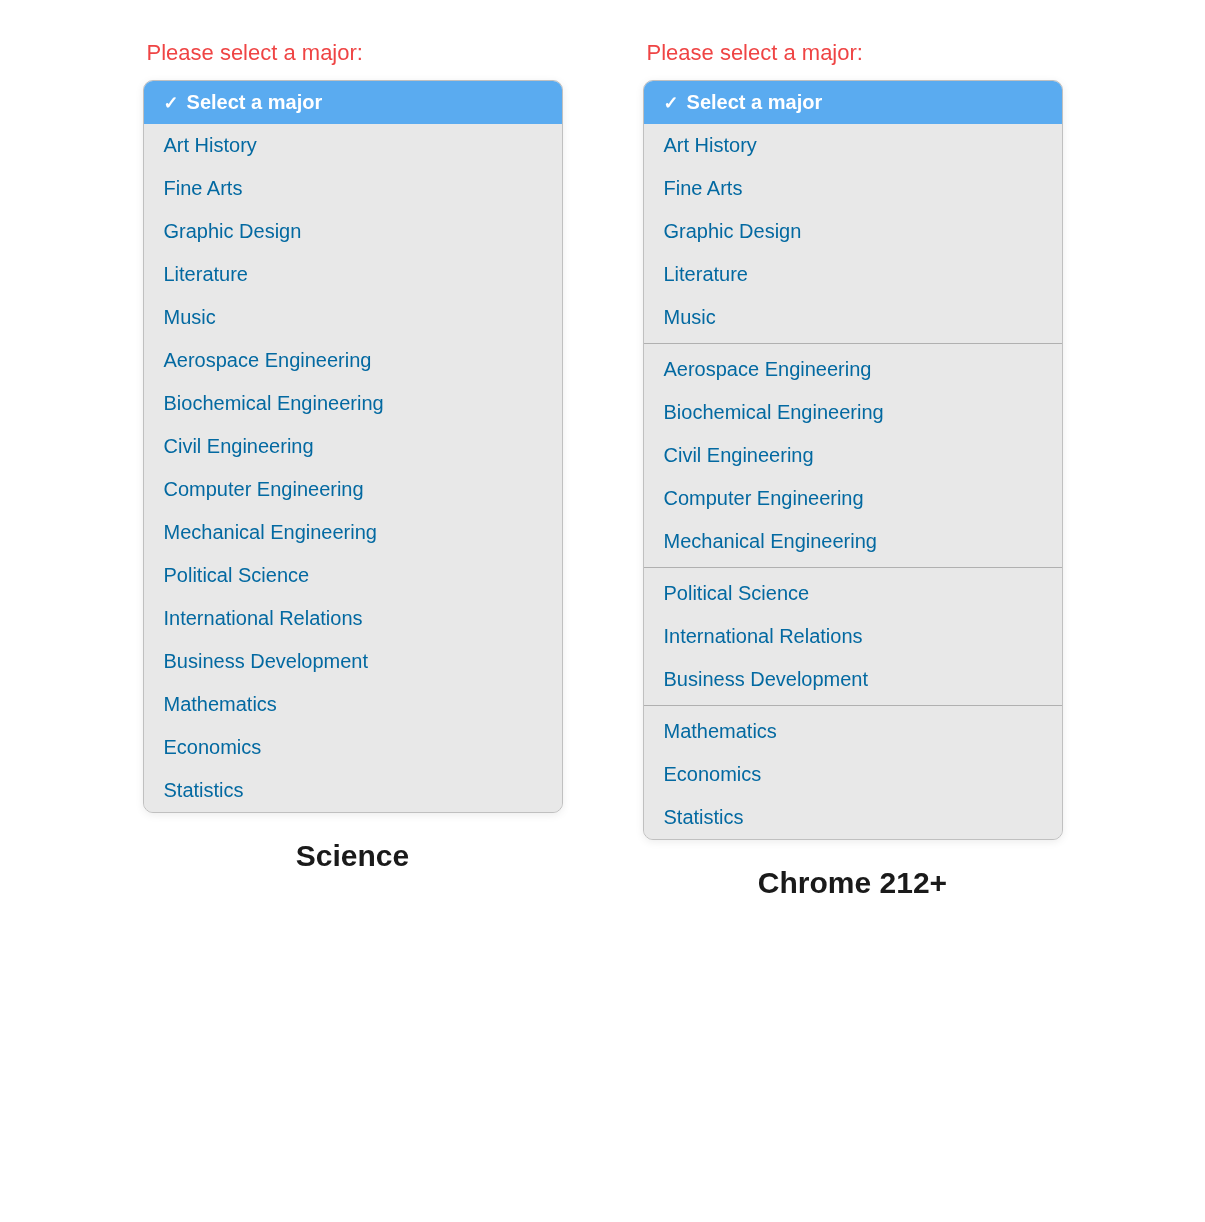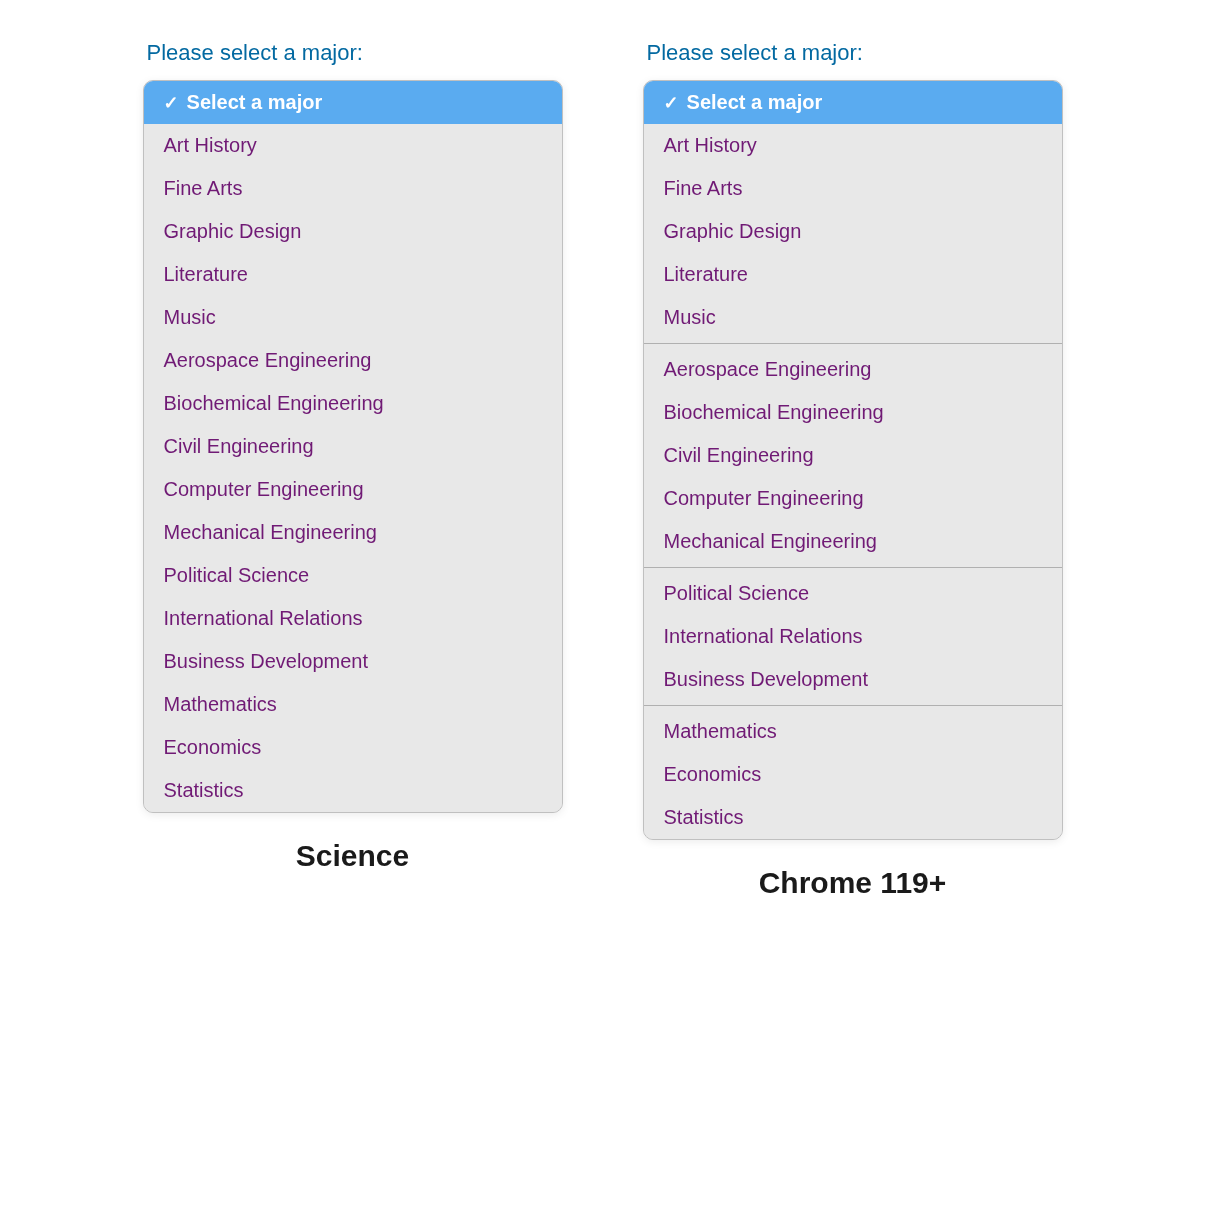--- a/index.html
+++ b/index.html
@@ -34,21 +34,21 @@
     .column-label {
       font-size: 30px;
       font-weight: 700;
       color: #1a1a1a;
       margin-top: 16px;
     }
 
     .prompt-label {
       font-size: 22px;
       font-weight: 500;
-      color: #0369a1;
+      color: #ef4444;
       margin-bottom: 4px;
       align-self: flex-start;
       padding-left: 4px;
     }
 
     .dropdown-box {
       background: #e8e8e8;
       border: 1.5px solid #c0c0c0;
       border-radius: 10px;
       overflow: hidden;
@@ -61,21 +61,21 @@
       border: 1.5px solid #c0c0c0;
       border-radius: 10px;
       overflow: hidden;
       width: 420px;
       box-shadow: 0 2px 8px rgba(0,0,0,0.08);
     }
 
     .dropdown-item {
       padding: 10px 20px;
       font-size: 20px;
-      color: #701a75;
+      color: #0369a1;
       cursor: pointer;
       background: #e8e8e8;
     }
 
     .dropdown-item.selected {
       background: #5aabf0;
       color: #ffffff;
       font-weight: 600;
       display: flex;
       align-items: center;
@@ -152,16 +152,16 @@
 
       <div class="dropdown-item">Political Science</div>
       <div class="dropdown-item">International Relations</div>
       <div class="dropdown-item">Business Development</div>
       <div class="separator"></div>
 
       <div class="dropdown-item">Mathematics</div>
       <div class="dropdown-item">Economics</div>
       <div class="dropdown-item">Statistics</div>
     </div>
-    <span class="column-label">Chrome 119+</span>
+    <span class="column-label">Chrome 212+</span>
   </div>
 
 </div>
 
 </body></html>

